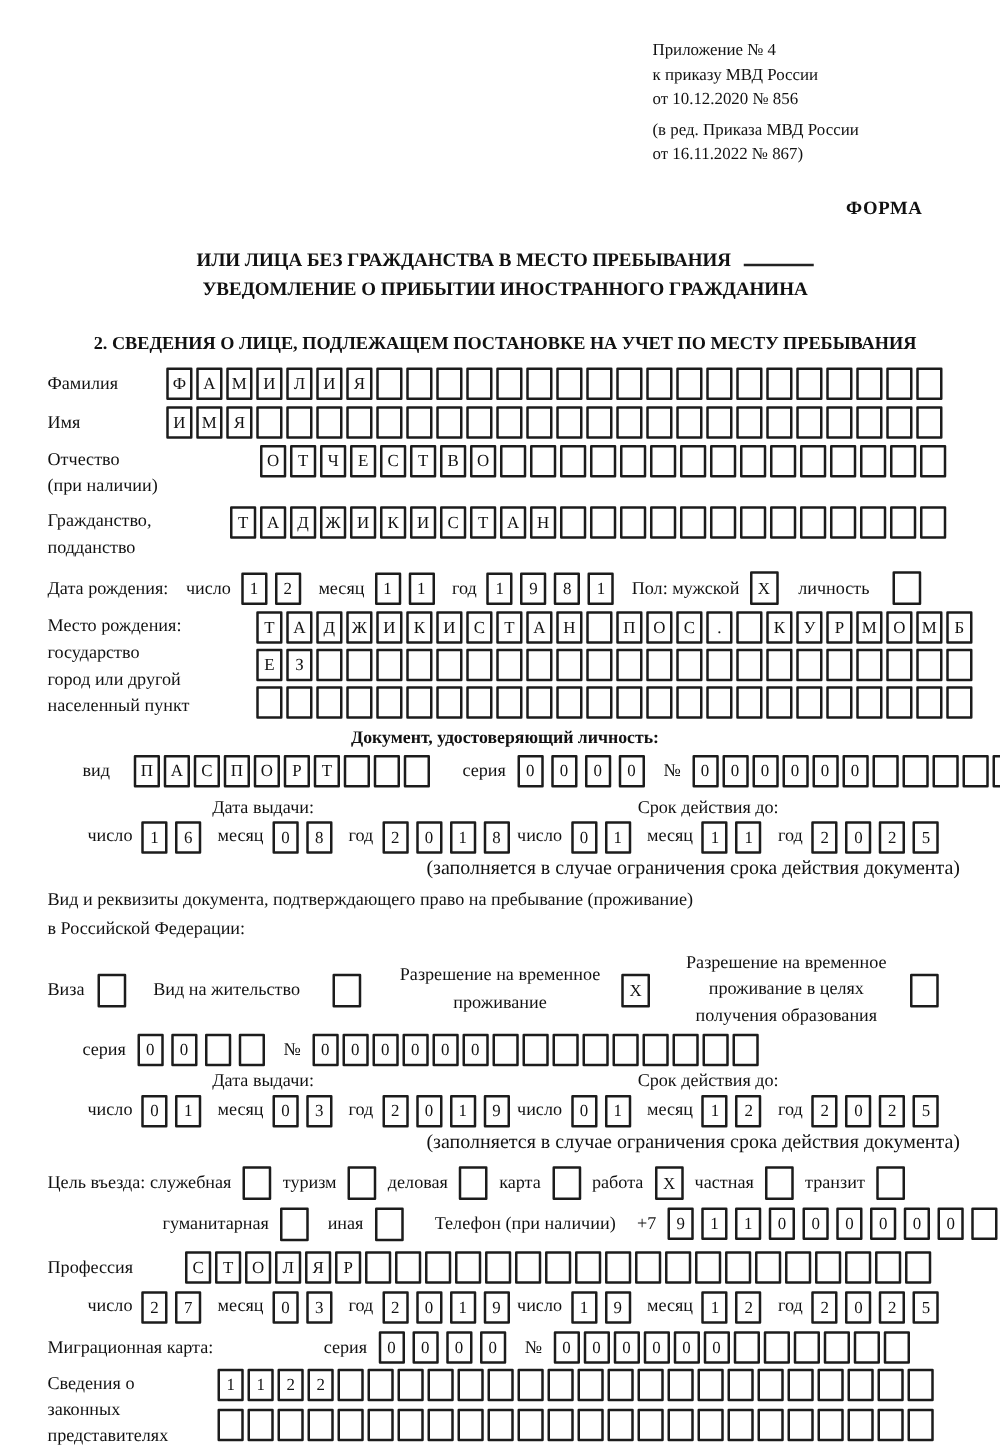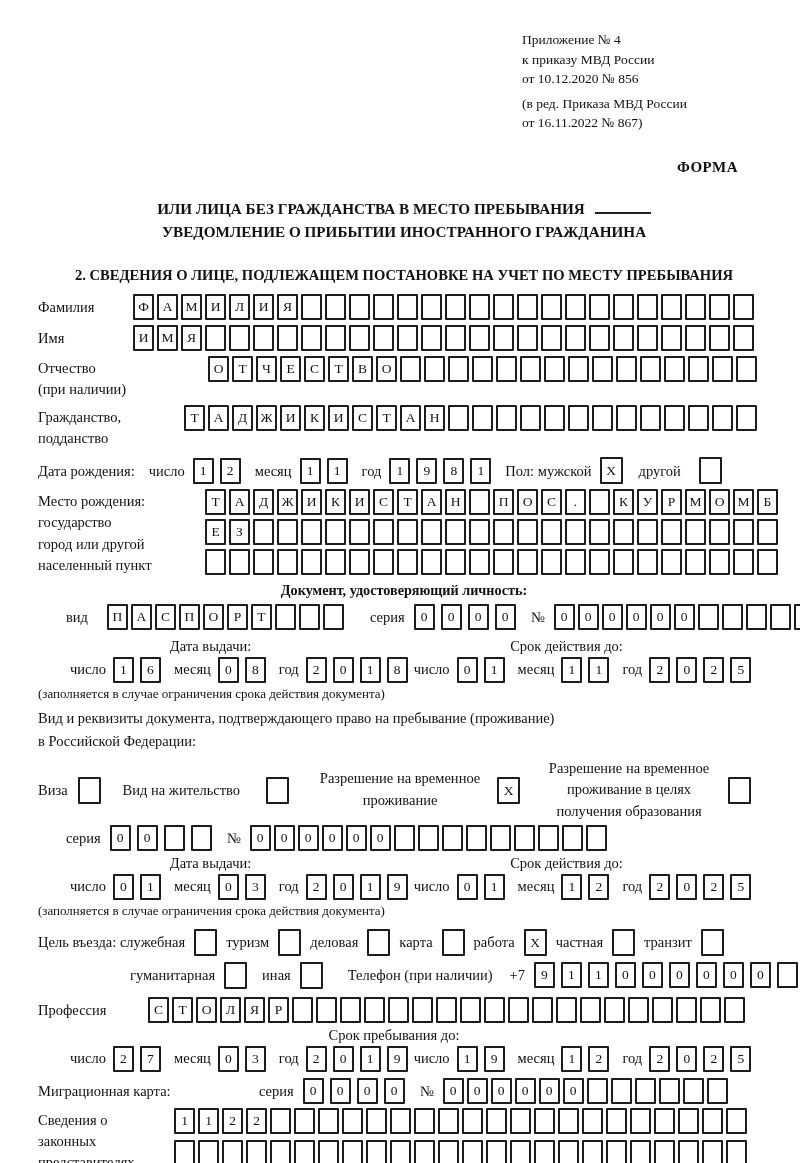--- a/index.html
+++ b/index.html
@@ -37,21 +37,21 @@
 
   
   .subhead{margin-top:6px;text-align:center;font-weight:bold;font-size:14.2px;}
 
   
   .dates-head{display:flex;margin-top:8px;}
   .dates-head .dh1{width:345px;text-align:center;}
   .dates-head .dh2{flex:1;text-align:center;margin-right:20px;}
   .dates-row{display:flex;justify-content:space-between;padding:2px 28px 0 32px;align-items:center;}
   .dgroup{display:flex;align-items:center;gap:7px;}
-  .note{text-align:left;font-size:13px;margin:3px 2px 0 0;}
+  .note{text-align:right;font-size:16px;margin:3px 2px 0 0;}
 
   .indent28{padding-left:28px;}
   .mt10{margin-top:10px;}
 
   
   .resdoc{display:flex;align-items:center;margin-top:8px;gap:10px;}
   .stack{text-align:center;line-height:1.5;}
   .resdoc .chk{margin-top:1px;}
 
   
@@ -109,21 +109,21 @@
   <div class="row" style="align-items:center;gap:8px;margin-top:8px;">
     <span class="lbl">Дата рождения:</span>
     <span class="lbl" style="margin-left:6px;">число</span>
     <span class="boxes dcells"><span class="cell">1</span><span class="cell">2</span></span>
     <span class="lbl">месяц</span>
     <span class="boxes dcells"><span class="cell">1</span><span class="cell">1</span></span>
     <span class="lbl">год</span>
     <span class="boxes dcells"><span class="cell">1</span><span class="cell">9</span><span class="cell">8</span><span class="cell">1</span></span>
     <span class="lbl">Пол: мужской</span>
     <span class="boxes chk"><span class="cell">X</span></span>
-    <span class="lbl" style="margin-left:8px;">другой</span>
+    <span class="lbl" style="margin-left:8px;">личность</span>
     <span class="boxes chk" style="margin-left:10px;"><span class="cell"></span></span>
   </div>
 
   <div class="row">
     <div class="lbl2 w167">
       <div>Место рождения:</div>
       <div>государство</div>
       <div>город или другой</div>
       <div>населенный пункт</div>
     </div>
@@ -245,21 +245,20 @@
     <span class="lbl" style="margin-left:8px;">+7</span>
     <span class="boxes dcells"><span class="cell">9</span><span class="cell">1</span><span class="cell">1</span><span class="cell">0</span><span class="cell">0</span><span class="cell">0</span><span class="cell">0</span><span class="cell">0</span><span class="cell">0</span><span class="cell"></span></span>
   </div>
 
   <div class="row" style="margin-top:8px;">
     <div class="lbl w110">Профессия</div>
     <div class="boxes"><span class="cell">С</span><span class="cell">Т</span><span class="cell">О</span><span class="cell">Л</span><span class="cell">Я</span><span class="cell">Р</span><span class="cell"></span><span class="cell"></span><span class="cell"></span><span class="cell"></span><span class="cell"></span><span class="cell"></span><span class="cell"></span><span class="cell"></span><span class="cell"></span><span class="cell"></span><span class="cell"></span><span class="cell"></span><span class="cell"></span><span class="cell"></span><span class="cell"></span><span class="cell"></span><span class="cell"></span><span class="cell"></span><span class="cell"></span></div>
   </div>
 
   <div class="dates-head" style="margin-top:4px;">
-    <span class="dh2">Срок пребывания до:</span>
   </div>
   <div class="dates-row">
     <div class="dgroup">
       <span>число</span>
       <span class="boxes dcells"><span class="cell">2</span><span class="cell">7</span></span>
       <span>месяц</span>
       <span class="boxes dcells"><span class="cell">0</span><span class="cell">3</span></span>
       <span>год</span>
       <span class="boxes dcells"><span class="cell">2</span><span class="cell">0</span><span class="cell">1</span><span class="cell">9</span></span>
     </div>

